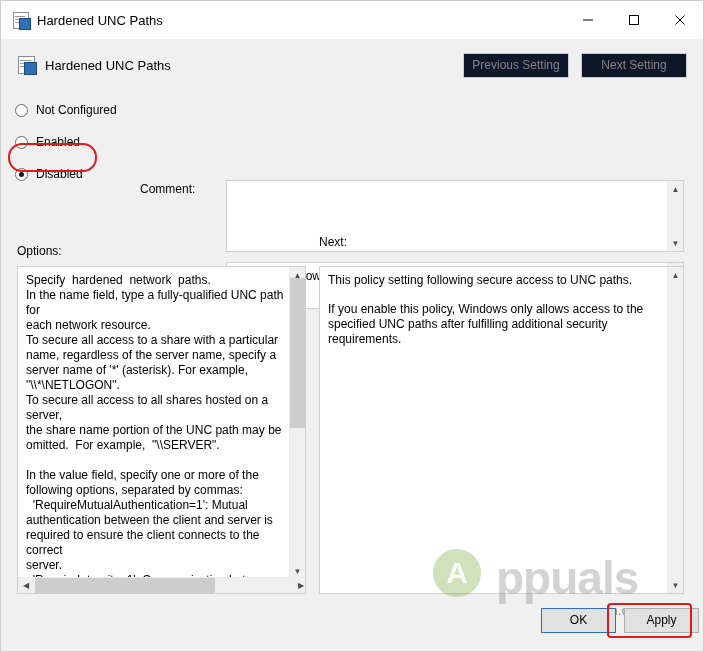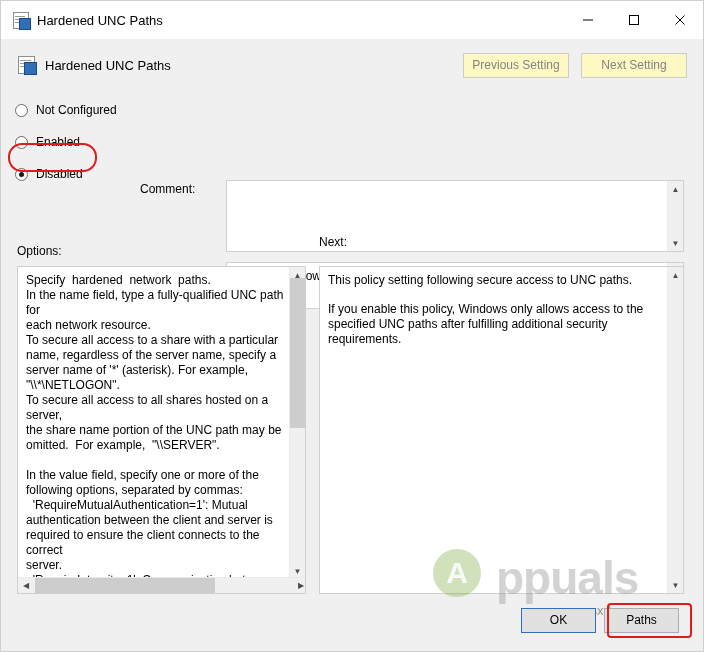--- a/index.html
+++ b/index.html
@@ -127,21 +127,21 @@
     display: flex;
     gap: 12px;
   }
   .nav-btn {
     width: 106px;
     height: 25px;
     line-height: 23px;
     text-align: center;
     font-size: 12px;
     color: #838383;
-    background: #fef9c3;
+    background: #0f172a;
     border: 1px solid #cdcdcd;
     box-sizing: border-box;
   }
   
   .state-area {
     position: relative;
     padding: 0 16px;
     box-sizing: border-box;
   }
   .radio-col {
@@ -262,21 +262,21 @@
     color: #4d4d4d;
     font-size: 8px;
   }
   .sb-hthumb {
     height: 16px;
     background: #cdcdcd;
   }
   
   .bottom-buttons {
     position: absolute;
-    right: 24px;
+    right: 4px;
     bottom: 18px;
     display: flex;
     gap: 8px;
   }
   .dlg-btn {
     width: 75px;
     height: 25px;
     line-height: 23px;
     text-align: center;
     font-size: 12px;
@@ -470,17 +470,17 @@
   </div>
 
   <div class="watermark">
     <div class="wm-a">A</div>
     <div class="wm-text">ppuals</div>
     <div class="wm-sub">wsxdn.com</div>
   </div>
 
   <div class="bottom-buttons">
     <div class="dlg-btn primary">OK</div>
-    <div class="dlg-btn">Paths</div>
+    <div class="dlg-btn">Apply</div>
   </div>
   <div class="highlight-box" id="apply-highlight"></div>
 
 </div>
 
 </body></html>

